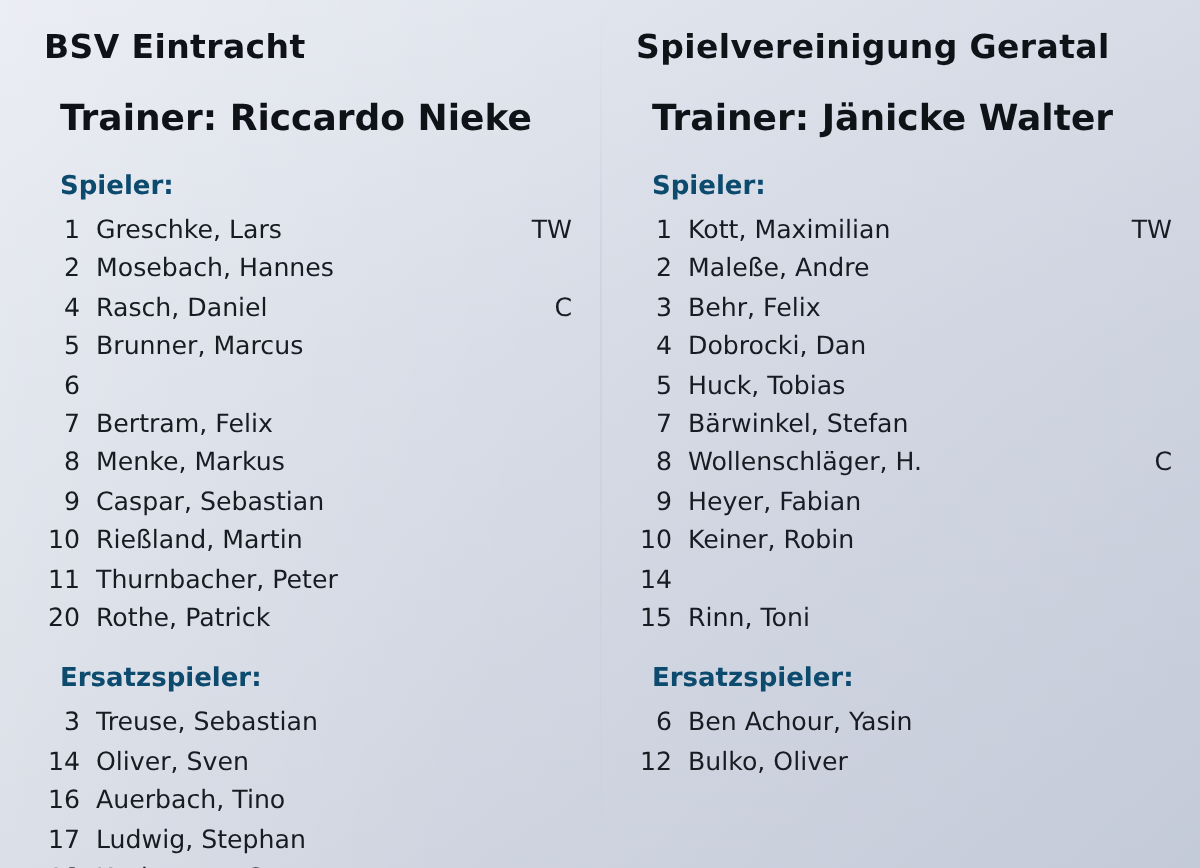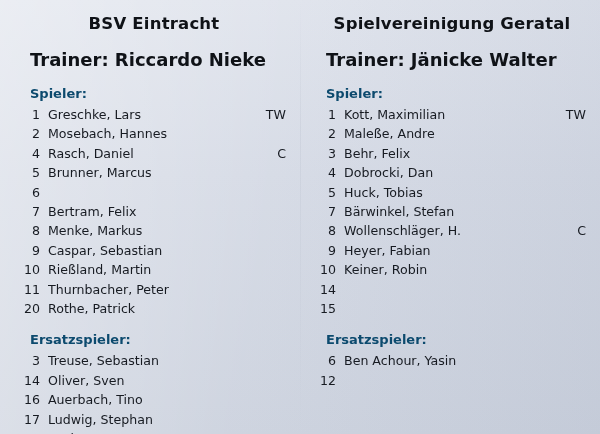--- a/index.html
+++ b/index.html
@@ -35,21 +35,21 @@
     width: 50%;
     box-sizing: border-box;
     padding: 0 14px 0 22px;
   }
   .col.right {
     padding-left: 18px;
   }
   .team-name {
     font-size: 16.5px;
     font-weight: bold;
-    text-align: center;
+    text-align: left;
     letter-spacing: 0.2px;
     margin: 4px 0 16px 0;
     color: #0f1217;
   }
   .coach {
     font-size: 18px;
     font-weight: bold;
     margin: 0 0 16px 8px;
     color: #0f1217;
   }
@@ -250,31 +250,33 @@
           <span class="num">10</span>
           <span class="pname">Keiner, Robin</span>
           <span class="role"></span>
         </li>
         <li class="player">
           <span class="num">14</span>
           <span class="role"></span>
         </li>
         <li class="player">
           <span class="num">15</span>
+          <span class="pname">Rinn, Toni</span>
           <span class="role"></span>
         </li>
       </ul>
     <div class="gap"></div>
     <div class="section-label">Ersatzspieler:</div>
     <ul class="players" id="subs-away">
         <li class="player">
           <span class="num">6</span>
           <span class="pname">Ben Achour, Yasin</span>
           <span class="role"></span>
         </li>
         <li class="player">
           <span class="num">12</span>
+          <span class="pname">Bulko, Oliver</span>
           <span class="role"></span>
         </li>
       </ul>
   </div>
 
 </div>
 
 </body></html>

